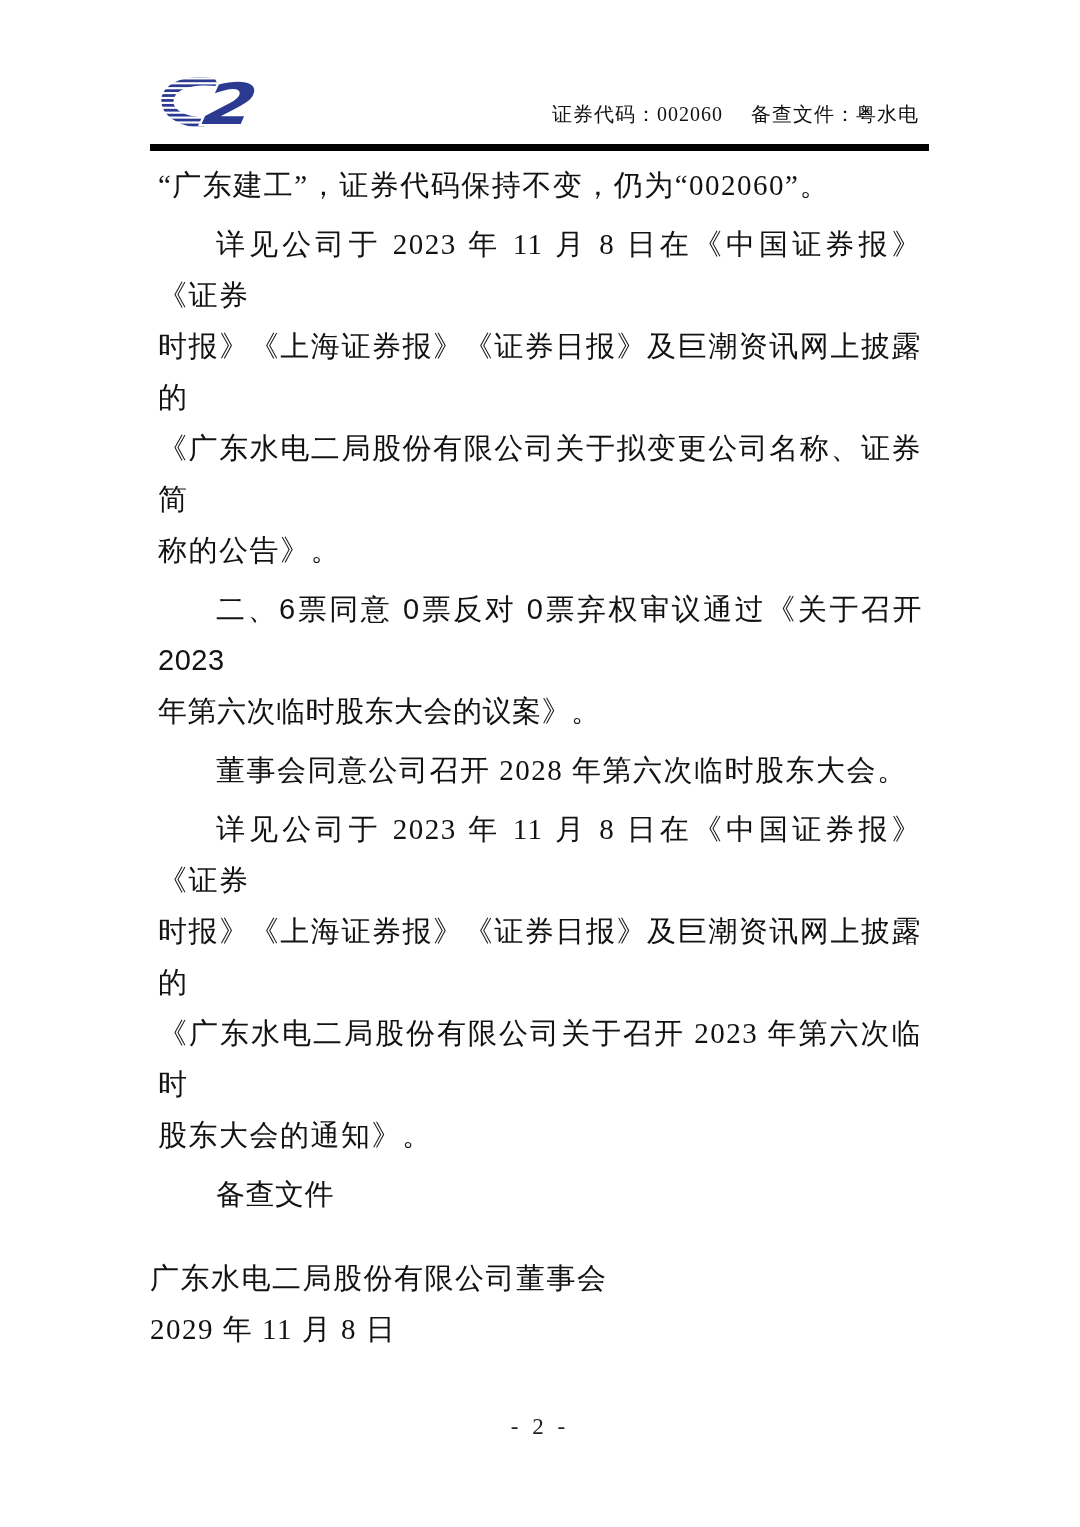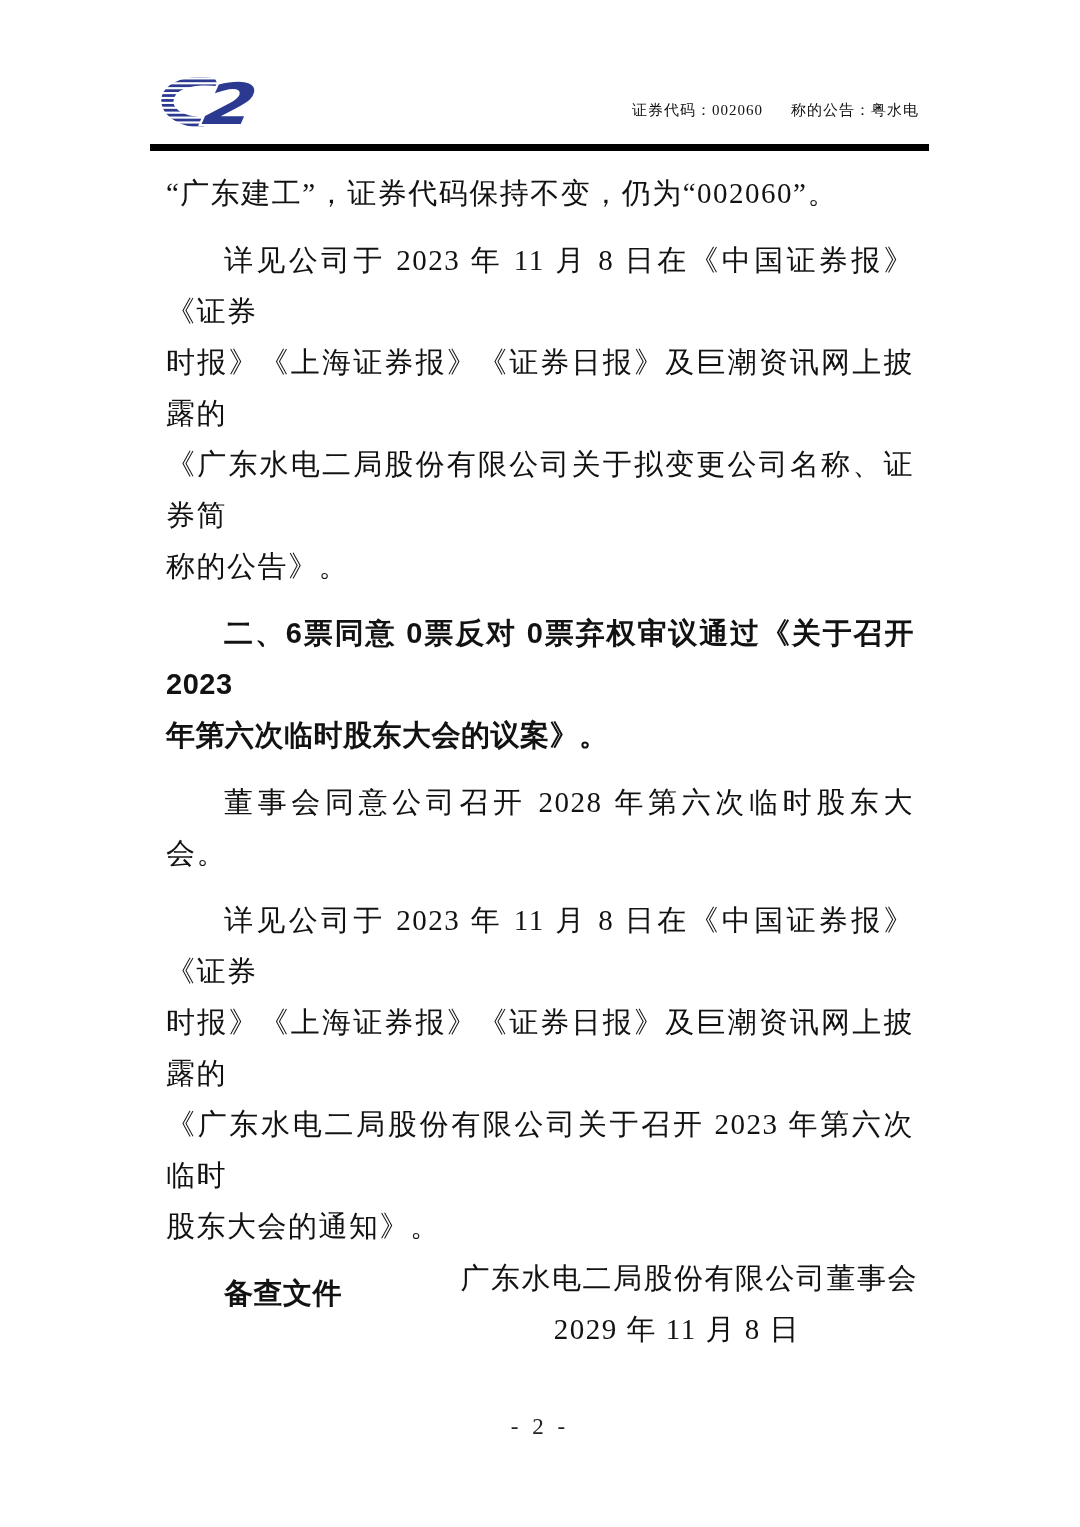--- a/index.html
+++ b/index.html
@@ -20,21 +20,21 @@
     top: 70px;
     width: 98px;
     height: 64px;
   }
   .header-meta {
     position: absolute;
     top: 101px;
     right: 161px;
     display: flex;
     gap: 28px;
-    font-size: 15px;
+    font-size: 20px;
     letter-spacing: 1px;
     white-space: nowrap;
     color: #111;
   }
   .rule {
     position: absolute;
     left: 150px;
     top: 144px;
     width: 779px;
     height: 7px;
@@ -46,37 +46,36 @@
     position: absolute;
     left: 150px;
     top: 152px;
     width: 780px;
     font-size: 29px;
     line-height: 51px;
     letter-spacing: 1.5px;
     text-align: justify;
   }
   .para {
-    margin: 16px;
+    margin: 8px;
     white-space: pre-line; 
   }
   .para.indent { text-indent: 2em; }
   .para.bold {
     font-family: "Liberation Sans", "DejaVu Sans", sans-serif;
-    font-weight: bold;
+    font-weight: normal;
     letter-spacing: 0.5px;
   }
 
   
   .signature {
     position: absolute;
     left: 150px;
     top: 1253px;
     width: 780px;
-    text-align: right;
     font-size: 29px;
     line-height: 51px;
     letter-spacing: 1.5px;
   }
   .sig-company { padding-right: 12px; }
   .sig-date   { padding-right: 130px; }
 
   
   .footer {
     position: absolute;
@@ -115,21 +114,21 @@
           <rect x="-10" y="49" width="120" height="2.8"></rect>
           <rect x="-10" y="54" width="120" height="2.8"></rect>
           <rect x="-10" y="59" width="120" height="2.8"></rect>
         </g>
         <text transform="translate(44,54) scale(1.3,1) skewX(-8)" font-family="DejaVu Sans, sans-serif" font-weight="bold" font-style="italic" font-size="58" fill="#2b3a90" stroke="#ffffff" stroke-width="4" paint-order="stroke">2</text>
       </svg>
     </div>
 
     <div class="header-meta">
       <span>证券代码：002060</span>
-      <span>称的公告：粤水电</span>
+      <span>备查文件：粤水电</span>
     </div>
 
     <div class="rule"></div>
   </div>
 
   <div class="body-text">
     <p class="para">“广东建工”，证券代码保持不变，仍为“002060”。</p>
     <p class="para indent">详见公司于 2023 年 11 月 8 日在《中国证券报》《证券
 时报》《上海证券报》《证券日报》及巨潮资讯网上披露的
 《广东水电二局股份有限公司关于拟变更公司名称、证券简

